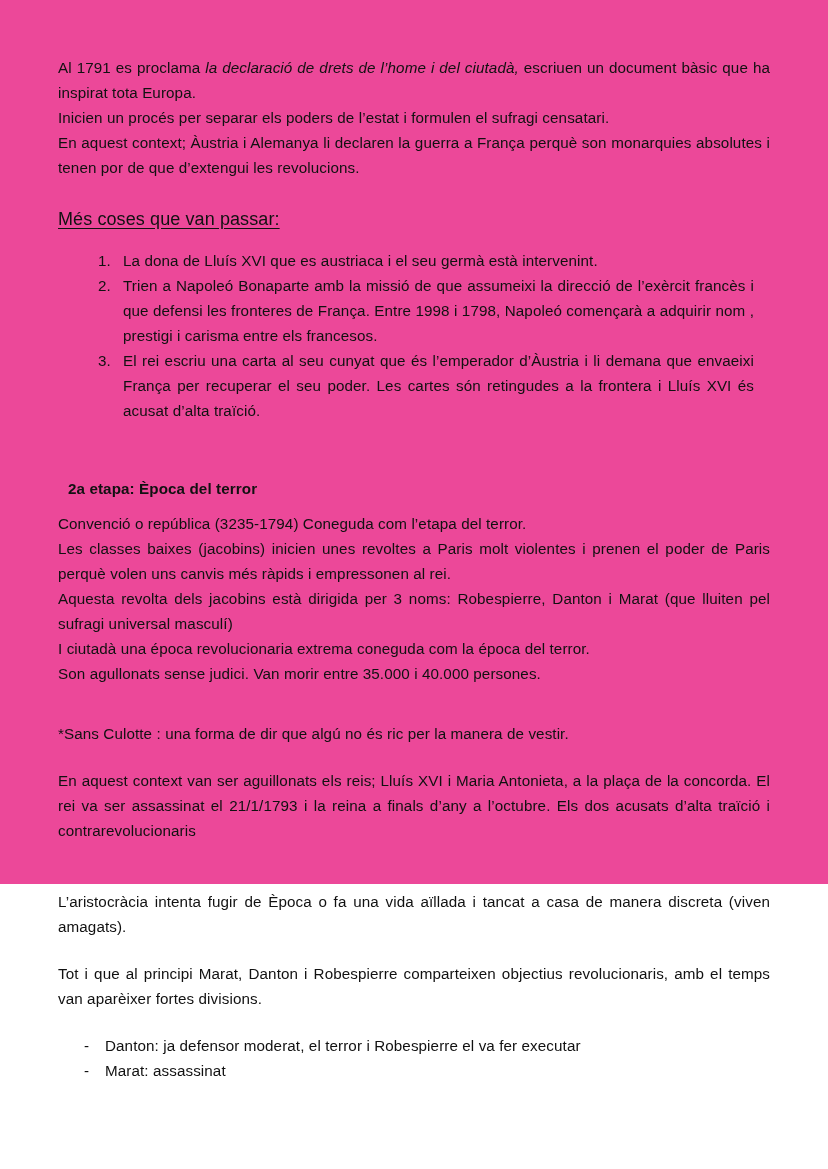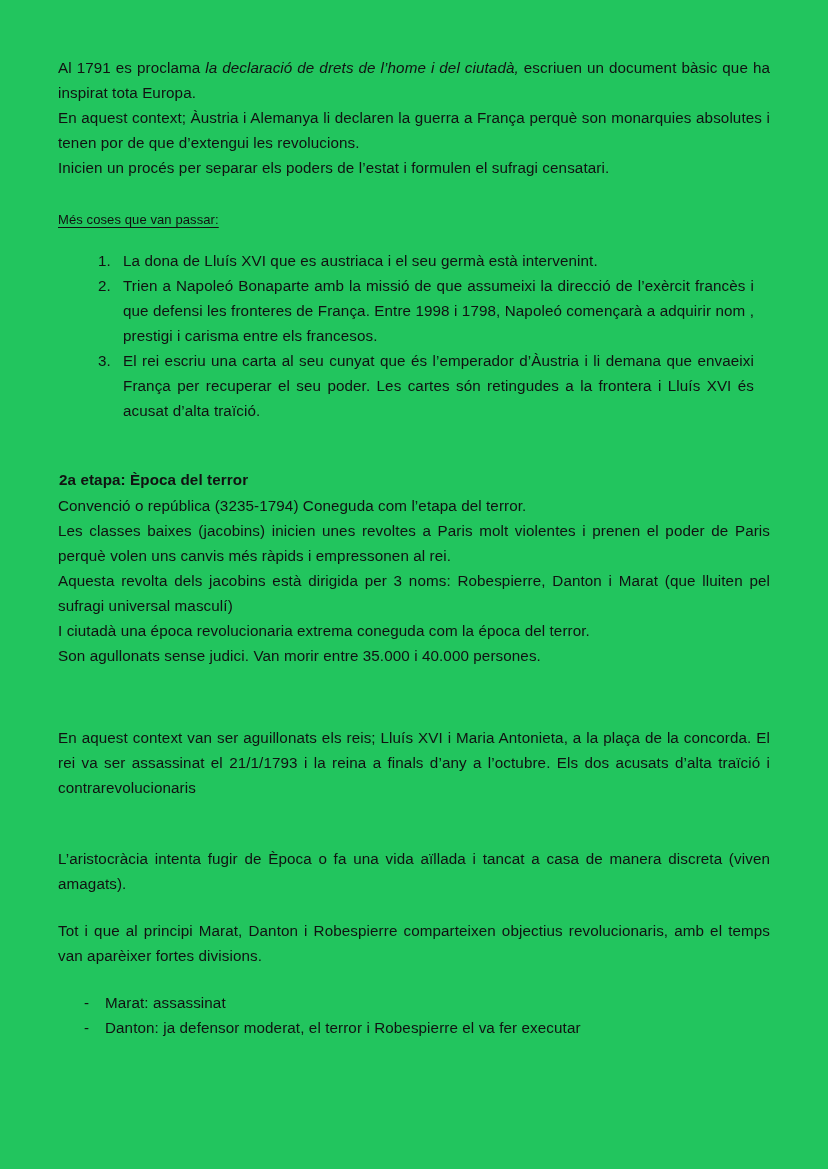--- a/index.html
+++ b/index.html
@@ -7,22 +7,22 @@
   body {
     width: 828px;
     height: 1169px;
     background: #ffffff;
     font-family: "Liberation Sans", sans-serif;
     color: #111111;
   }
   .page {
     position: relative;
     width: 828px;
-    height: 1169px;
-    background: #22c55e;
+    height: 884px;
+    background: #ec4899;
     padding: 55px 58px 0 58px;
   }
   .doc-body {
     width: 712px;
     font-size: 15.2px;
     line-height: 25px;
     text-align: justify;
     text-justify: inter-word;
     color: #111111;
     letter-spacing: 0.1px;
@@ -35,25 +35,25 @@
   .spacer-sm { height: 11px; }
   .spacer-md { height: 22px; }
   .spacer-lg { height: 27px; }
   .spacer-xl { height: 35px; }
 
   .heading-underline {
     margin: 0;
     text-decoration: underline;
     text-underline-offset: 3px;
     text-align: left;
-    font-size: 13px;
+    font-size: 18px;
     line-height: 25px;
   }
   .heading-bold {
-    margin: 1px;
+    margin: 10px;
     font-weight: bold;
     text-align: left;
     font-size: 15.2px;
     line-height: 25px;
   }
   em.title-italic { font-style: italic; }
 
   ol.numbered {
     margin: 16px;
     padding: 0;
@@ -96,22 +96,22 @@
   }
 </style>
 </head>
 <body>
 
 <div class="page">
   <div class="doc-body">
 
     <div class="para-block">
       <p class="para"><span>Al 1791 es proclama </span><em class="title-italic">la declaració de drets de l’home i del ciutadà,</em><span> escriuen un document bàsic que ha inspirat tota Europa.</span></p>
+      <p class="para">Inicien un procés per separar els poders de l’estat i formulen el sufragi censatari.</p>
       <p class="para">En aquest context; Àustria i Alemanya li declaren la guerra a França perquè son monarquies absolutes i tenen por de que d’extengui les revolucions.</p>
-      <p class="para">Inicien un procés per separar els poders de l’estat i formulen el sufragi censatari.</p>
     </div>
 
     <div class="spacer-lg"></div>
 
     <p class="heading-underline">Més coses que van passar:</p>
 
     <ol class="numbered">
       <li>La dona de Lluís XVI que es austriaca i el seu germà està intervenint.</li>
       <li>Trien a Napoleó Bonaparte amb la missió de que assumeixi la direcció de l’exèrcit francès i que defensi les fronteres de França. Entre 1998 i 1798, Napoleó començarà a adquirir nom , prestigi i carisma entre els francesos.</li>
       <li>El rei escriu una carta al seu cunyat que és l’emperador d’Àustria i li demana que envaeixi França per recuperar el seu poder. Les cartes són retingudes a la frontera i Lluís XVI és acusat d’alta traïció.</li>
@@ -123,35 +123,36 @@
     <div class="para-block">
       <p class="para">Convenció o república (3235-1794) Coneguda com l’etapa del terror.</p>
       <p class="para">Les classes baixes (jacobins) inicien unes revoltes a Paris molt violentes i prenen el poder de Paris perquè volen uns canvis més ràpids i empressonen al rei.</p>
       <p class="para">Aquesta revolta dels jacobins està dirigida per 3 noms: Robespierre, Danton i Marat (que lluiten pel sufragi universal masculí)</p>
       <p class="para">I ciutadà una época revolucionaria extrema coneguda com la época del terror.</p>
       <p class="para">Son agullonats sense judici. Van morir entre 35.000 i 40.000 persones.</p>
     </div>
 
     <div class="spacer-xl"></div>
 
+    <p class="para">*Sans Culotte : una forma de dir que algú no és ric per la manera de vestir.</p>
 
     <div class="spacer-md"></div>
 
     <p class="para">En aquest context van ser aguillonats els reis; Lluís XVI i Maria Antonieta, a la plaça de la concorda. El rei va ser assassinat el 21/1/1793 i la reina a finals d’any a l’octubre. Els dos acusats d’alta traïció i contrarevolucionaris</p>
 
     <div class="spacer-xl"></div>
     <div class="spacer-sm"></div>
 
     <p class="para">L’aristocràcia intenta fugir de Època o fa una vida aïllada i tancat a casa de manera discreta (viven amagats).</p>
 
     <div class="spacer-md"></div>
 
     <p class="para">Tot i que al principi Marat, Danton i Robespierre comparteixen objectius revolucionaris, amb el temps van aparèixer fortes divisions.</p>
 
     <div class="spacer-md"></div>
 
     <ul class="dashed">
+      <li>Danton: ja defensor moderat, el terror i Robespierre el va fer executar</li>
       <li>Marat: assassinat</li>
-      <li>Danton: ja defensor moderat, el terror i Robespierre el va fer executar</li>
     </ul>
 
   </div>
 </div>
 
 </body></html>

